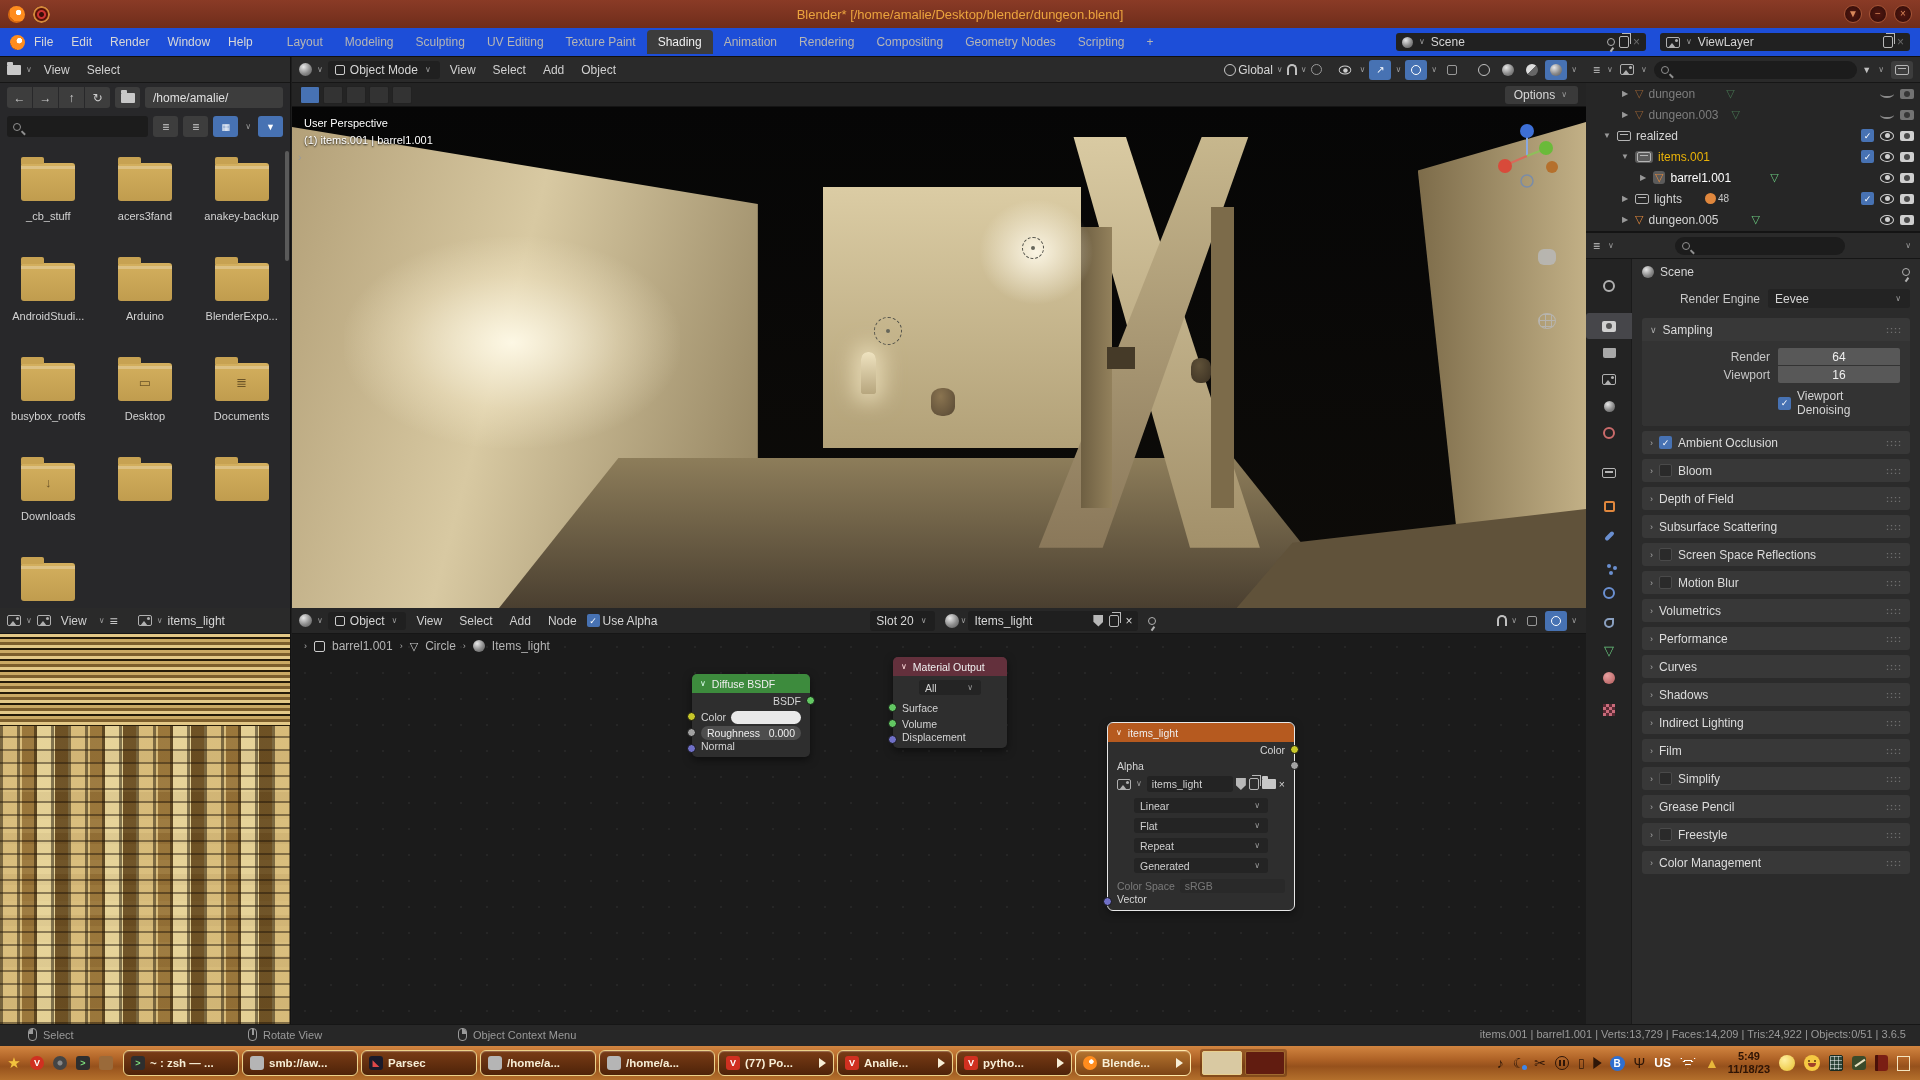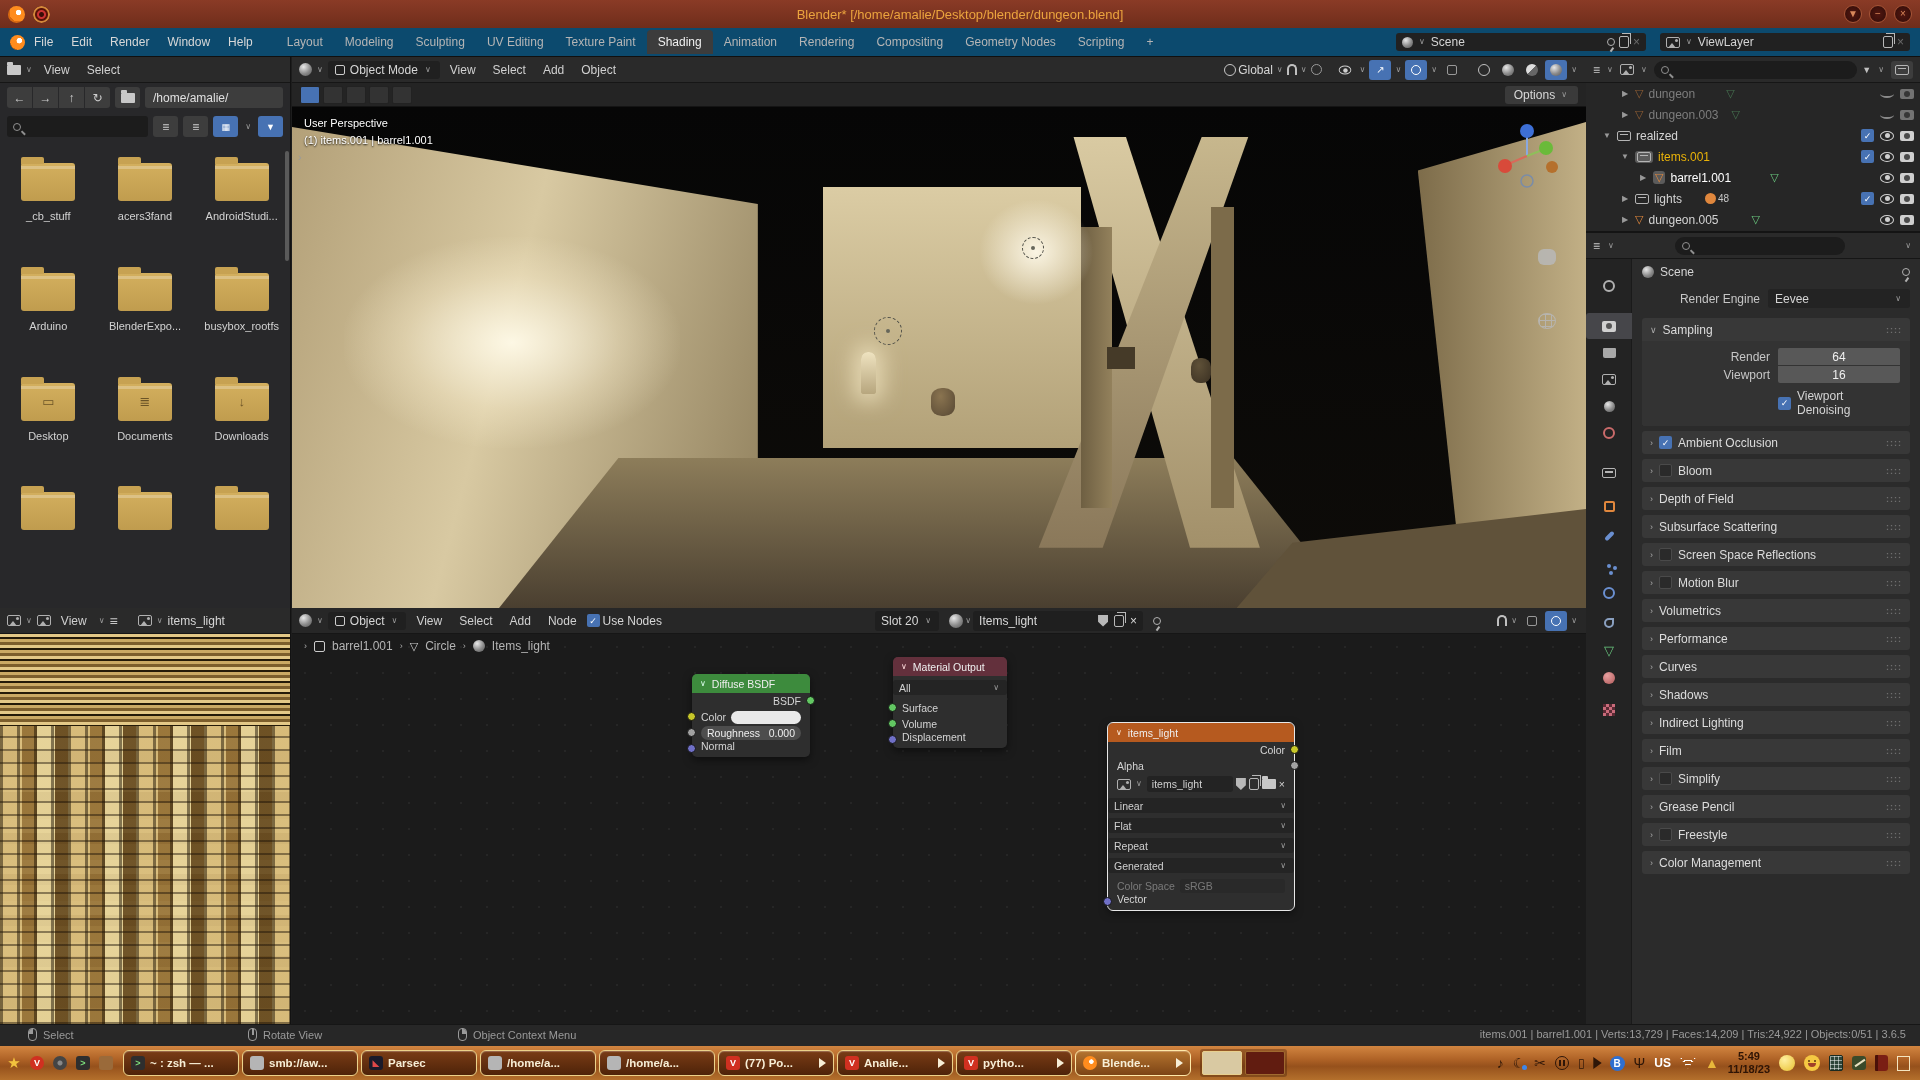--- a/index.html
+++ b/index.html
@@ -10,21 +10,21 @@
 .cv{font-size:8px;color:#9a9a9a;margin:0 2px;line-height:1}
 .fld{background:#1f1f1f;border-radius:3px;display:flex;align-items:center;padding:0 6px;color:#d8d8d8}
 
 .titlebar{position:absolute;left:0;top:0;width:100%;height:28px;background:linear-gradient(#8a3b26,#6f2d1b);display:flex;align-items:center;padding:0 8px}
 .tb-title{position:absolute;left:0;right:0;text-align:center;color:#eba43e;font-size:13px}
 .blogo{width:17px;height:17px;border-radius:50%;background:radial-gradient(circle at 62% 38%,#fff 0 2.5px,#ff8c1e 3px 9px,#d86a10 9px);display:inline-block}
 .tb-app2{width:17px;height:17px;border-radius:50%;background:radial-gradient(circle,#3a0d08 0 2px,#c33 3px 4px,#5a1208 5px 6px,#d4883a 7px 8px,#3a0d08 9px);margin-left:8px;display:inline-block}
 .winbtns{margin-left:auto;display:flex;gap:7px;z-index:2}
 .wbtn{width:18px;height:18px;border-radius:50%;background:radial-gradient(#521710,#300c08);border:1px solid #a65436;color:#d8885a;font-size:10px;display:flex;align-items:center;justify-content:center;line-height:1}
 
-.menubar{position:absolute;left:0;top:28px;width:100%;height:29px;background:#0c4a6e;display:flex;align-items:center;padding:0 10px;border-bottom:1px solid #101010}
+.menubar{position:absolute;left:0;top:28px;width:100%;height:29px;background:#1d4ed8;display:flex;align-items:center;padding:0 10px;border-bottom:1px solid #101010}
 .mitem{padding:4px 9px;color:#d8d8d8;border-radius:3px}
 .tabs{display:flex;margin-left:14px}
 .tab{padding:5px 11px;color:#b5b5b5;border-radius:4px 4px 0 0}
 .tab.active{background:#3c3c3c;color:#f0f0f0}
 .mb-right{margin-left:auto;display:flex;gap:14px;align-items:center}
 .selwrap{display:flex;align-items:center;gap:4px;background:#212121;border-radius:3px;padding:2px 6px;min-width:250px}
 .dim{opacity:.4}
 
 .ehdr{height:26px;background:#2a2a2a;display:flex;align-items:center;gap:3px;padding:0 7px;font-size:12px;color:#d6d6d6;border-bottom:1px solid #161616}
 .hmenu{padding:3px 7px;color:#d0d0d0}
@@ -111,21 +111,21 @@
 .crumbrow{display:flex;align-items:center;gap:7px;padding:5px 12px;color:#b4b4b4;font-size:12px}
 .node{position:absolute;border-radius:5px;background:#2e2e2e;box-shadow:0 3px 8px rgba(0,0,0,.5);font-size:10.5px;color:#d4d4d4}
 .node .nh{height:19px;border-radius:5px 5px 0 0;display:flex;align-items:center;gap:4px;padding:0 6px;color:#eee}
 .nrow{position:relative;display:flex;align-items:center;height:16px;padding:0 9px;gap:5px}
 .sock{position:absolute;width:9px;height:9px;border-radius:50%;border:1px solid #141414;top:50%;margin-top:-5px}
 .sock.l{left:-5px}.sock.r{right:-5px}
 .s-yel{background:#c7c729}.s-grn{background:#63c763}.s-gry{background:#a1a1a1}.s-pur{background:#7070c7}
 .nfld{flex:1;background:#232323;border-radius:3px;height:14px;display:flex;align-items:center;padding:0 5px;color:#cfcfcf}
 .nslider{flex:1;background:#4d4d4d;border-radius:7px;height:14px;display:flex;align-items:center;justify-content:space-between;padding:0 6px;color:#eee}
 .nswatch{flex:1;background:#e9e9e9;border-radius:7px;height:13px}
-.nsel{background:#242424;border-radius:3px;height:15px;display:flex;align-items:center;justify-content:space-between;padding:0 6px;margin:0 0 5px;color:#d0d0d0}
+.nsel{background:#242424;border-radius:3px;height:15px;display:flex;align-items:center;justify-content:space-between;padding:0 6px;margin:0 26px 5px;color:#d0d0d0}
 .wires{position:absolute;inset:0;pointer-events:none}
 .shield{width:10px;height:12px;background:#b8b8b8;clip-path:polygon(0 0,100% 0,100% 60%,50% 100%,0 60%);display:inline-block}
 .copy2{width:10px;height:12px;border:1.5px solid #b8b8b8;border-radius:2px;position:relative;display:inline-block}
 .copy2::after{content:"";position:absolute;left:2px;top:-4px;width:8px;height:10px;border-top:1.5px solid #b8b8b8;border-right:1.5px solid #b8b8b8}
 .pin{width:8px;height:8px;border:1.5px solid #b0b0b0;border-radius:50%;position:relative;display:inline-block}
 .pin::after{content:"";position:absolute;left:3px;top:8px;width:1.5px;height:5px;background:#b0b0b0;transform:rotate(35deg)}
 .magnet{width:10px;height:11px;border:2px solid #c0c0c0;border-top:none;border-radius:0 0 6px 6px;transform:rotate(180deg);display:inline-block}
 .foldersm{width:14px;height:10px;background:#c8c8c8;border-radius:1px;position:relative;display:inline-block}
 .foldersm::before{content:"";position:absolute;top:-3px;left:0;width:6px;height:3px;background:#c8c8c8;border-radius:1px 1px 0 0}
 
@@ -312,20 +312,24 @@
       <div class="fcell">
           <span class="folder"></span>
           <span class="flabel">_cb_stuff</span>
         </div>
       <div class="fcell">
           <span class="folder"></span>
           <span class="flabel">acers3fand</span>
         </div>
       <div class="fcell">
           <span class="folder"></span>
+          <span class="flabel">anakey-backup</span>
+        </div>
+      <div class="fcell">
+          <span class="folder"></span>
           <span class="flabel">AndroidStudi...</span>
         </div>
       <div class="fcell">
           <span class="folder"></span>
           <span class="flabel">Arduino</span>
         </div>
       <div class="fcell">
           <span class="folder"></span>
           <span class="flabel">BlenderExpo...</span>
         </div>
@@ -494,21 +498,21 @@
         <span>Object</span>
         <span class="cv">∨</span>
       </div>
       <span class="hmenu">View</span>
       <span class="hmenu">Select</span>
       <span class="hmenu">Add</span>
       <span class="hmenu">Node</span>
       <span class="cb">
           <span>✓</span>
         </span>
-      <span>Use Nodes</span>
+      <span>Use Alpha</span>
       <div style="margin-left:210px" class="row">
         <div class="fld" style="height:20px;gap:5px">
           <span>Slot 20</span>
             <span class="cv">∨</span>
         </div>
         <span style="width:10px"></span>
         <span class="sphere" style="width:14px;height:14px"></span>
         <span class="cv">∨</span>
         <div class="fld" style="height:20px;width:170px;gap:6px">
           <span style="flex:1">Items_light</span>

